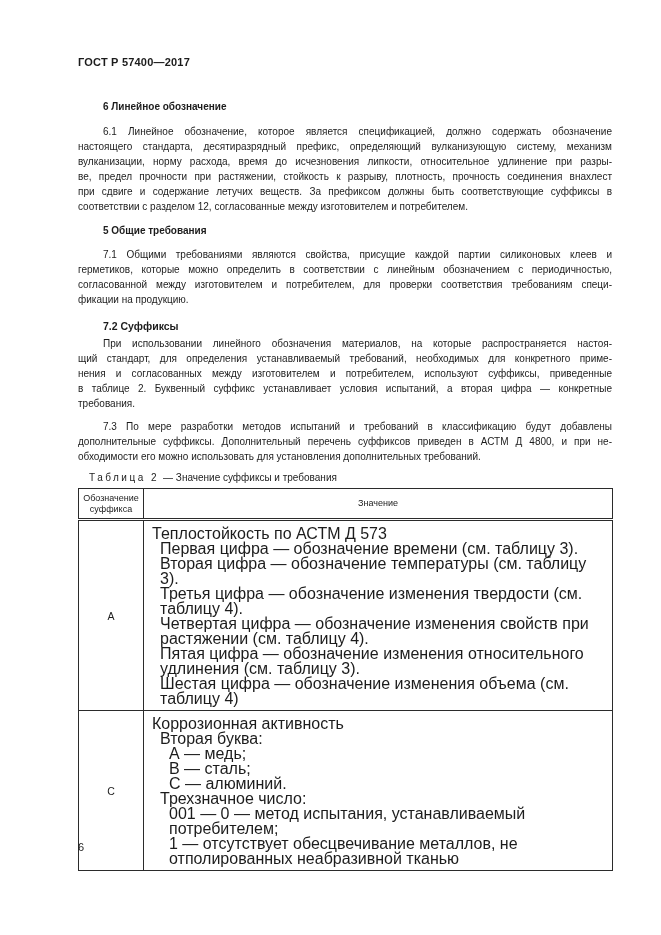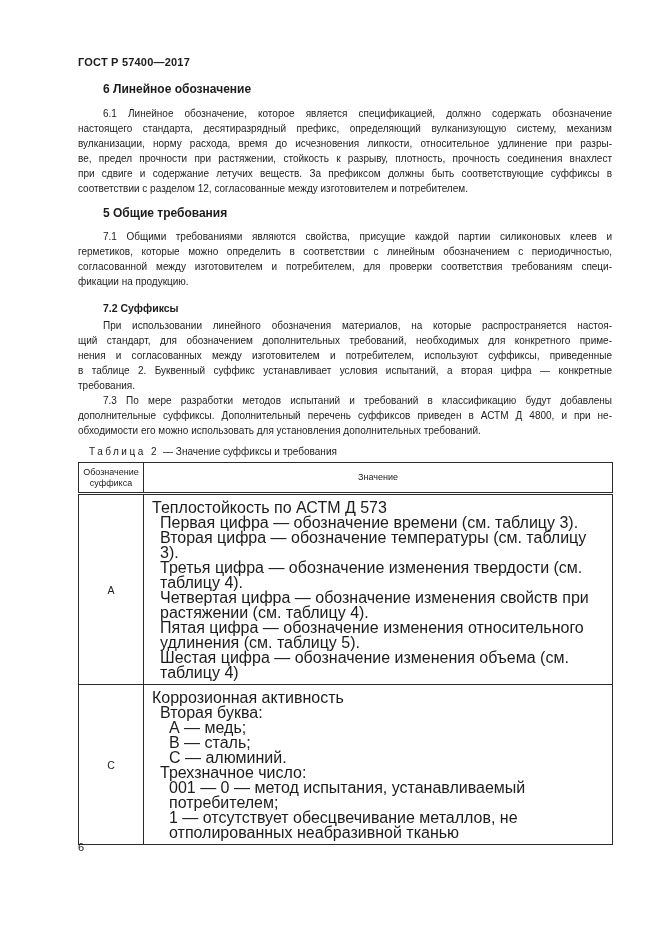--- a/index.html
+++ b/index.html
@@ -5,30 +5,30 @@
   html, body { margin:0; padding:0; }
   body {
     width:661px; height:935px; background:#ffffff;
     font-family:"Liberation Sans", sans-serif; color:#1c1c1c;
     position:relative; overflow:hidden;
   }
   .page { position:absolute; inset:0; padding:56px 49px 0 78px; box-sizing:border-box; }
 
   .doc-header { font-weight:bold; font-size:11px; line-height:13px; letter-spacing:0.2px; }
 
-  .sec-heading { font-size:12px; font-weight:bold; margin:12px 0 0 25px; line-height:16px; padding:0; }
+  .sec-heading { font-size:10px; font-weight:bold; margin:30px 0 0 25px; line-height:16px; padding:0; }
   .sec-heading.h7 { margin-top:9px; }
 
   .sub-heading { font-size:10.5px; font-weight:bold; margin:12px 0 0 25px; line-height:15px; }
 
   .para { font-size:10px; line-height:15px; }
   .para.mt9 { margin-top:9px; }
   .para.mt8 { margin-top:8px; }
   .para.mt2 { margin-top:2px; }
-  .para.mt0 { margin-top:0; }
+  .para.mt0 { margin-top:8px; }
   .para > div:first-child { text-indent:25px; }
   .jline { text-align:justify; text-align-last:justify; }
   .jline.jlast { text-align-last:left; }
 
   .table-caption { margin-top:8px; font-size:10px; line-height:12px; }
   .cap-word { letter-spacing:2.5px; margin-right:4px;margin-left:11px; }
 
   .gost-table { border-collapse:collapse; width:535px; margin-top:4px; table-layout:fixed;padding-left:28px; }
   .gost-table th, .gost-table td { border:1px solid #2b2b2b; }
   .gost-table thead th {
@@ -67,21 +67,21 @@
       <div class="jline">7.1 Общими требованиями являются свойства, присущие каждой партии силиконовых клеев и</div>
       <div class="jline">герметиков, которые можно определить в соответствии с линейным обозначением с периодичностью,</div>
       <div class="jline">согласованной между изготовителем и потребителем, для проверки соответствия требованиям специ-</div>
       <div class="jline jlast">фикации на продукцию.</div>
     </div>
 
   <div class="sub-heading">7.2 Суффиксы</div>
 
   <div class="para mt2">
       <div class="jline">При использовании линейного обозначения материалов, на которые распространяется настоя-</div>
-      <div class="jline">щий стандарт, для обозначением дополнительных требований, необходимых для конкретного приме-</div>
+      <div class="jline">щий стандарт, для определения устанавливаемый требований, необходимых для конкретного приме-</div>
       <div class="jline">нения и согласованных между изготовителем и потребителем, используют суффиксы, приведенные</div>
       <div class="jline">в таблице 2. Буквенный суффикс устанавливает условия испытаний, а вторая цифра — конкретные</div>
       <div class="jline jlast">требования.</div>
     </div>
 
   <div class="para mt0">
       <div class="jline">7.3 По мере разработки методов испытаний и требований в классификацию будут добавлены</div>
       <div class="jline">дополнительные суффиксы. Дополнительный перечень суффиксов приведен в АСТМ Д 4800, и при не-</div>
       <div class="jline jlast">обходимости его можно использовать для установления дополнительных требований.</div>
     </div>
@@ -99,21 +99,21 @@
     </thead>
     <tbody>
         <tr>
           <td class="suffix-cell">А</td>
           <td class="value-cell">
             <div class="tline indent-0">Теплостойкость по АСТМ Д 573</div>
             <div class="tline indent-1">Первая цифра — обозначение времени (см. таблицу 3).</div>
             <div class="tline indent-1">Вторая цифра — обозначение температуры (см. таблицу 3).</div>
             <div class="tline indent-1">Третья цифра — обозначение изменения твердости (см. таблицу 4).</div>
             <div class="tline indent-1">Четвертая цифра — обозначение изменения свойств при растяжении (см. таблицу 4).</div>
-            <div class="tline indent-1">Пятая цифра — обозначение изменения относительного удлинения (см. таблицу 5).</div>
+            <div class="tline indent-1">Пятая цифра — обозначение изменения относительного удлинения (см. таблицу 3).</div>
             <div class="tline indent-1">Шестая цифра — обозначение изменения объема (см. таблицу 4)</div>
           </td>
         </tr>
         <tr>
           <td class="suffix-cell">С</td>
           <td class="value-cell">
             <div class="tline indent-0">Коррозионная активность</div>
             <div class="tline indent-1">Вторая буква:</div>
             <div class="tline indent-2">А — медь;</div>
             <div class="tline indent-2">В — сталь;</div>

